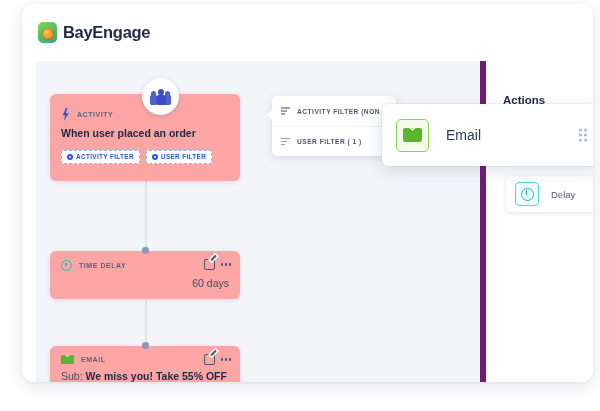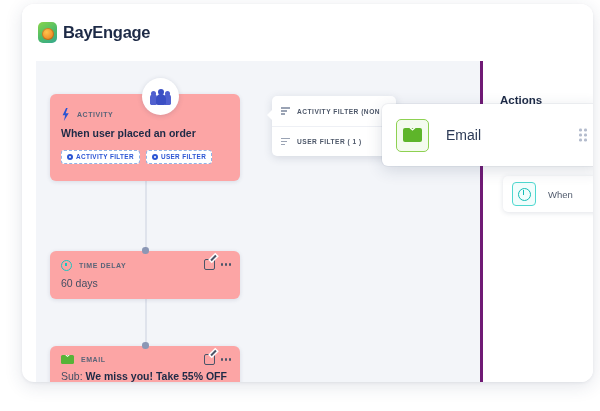--- a/index.html
+++ b/index.html
@@ -61,42 +61,42 @@
     width: 444px; bottom: 0;
     background: #f3f5f9;
   }
 
   
   #actions-rail {
     position: absolute;
     left: 458px; top: 57px;
     right: 0; bottom: 0;
     background: #ffffff;
-    border-left: 3px solid #701a75;
+    border-left: 6px solid #701a75;
   }
   #actions-title {
     position: absolute;
     left: 17px; top: 33px;
     font-size: 11.5px;
     font-weight: bold;
     color: #1d2a46;
   }
 
   
   .flow-node {
     position: absolute;
     left: 14px;
     width: 190px;
     background: #fca5a5;
     border-radius: 6px;
     box-shadow: 0 1px 4px rgba(40,55,90,0.13);
     padding: 9px 11px 11px 11px;
   }
   #node-activity { top: 33px; height: 87px; padding-top: 14px; }
-  #node-time-delay { top: 190px; height: 48px; }
+  #node-time-delay { top: 190px; height: 48px; text-align: right; }
   #node-email { top: 285px; height: 58px; }
 
   .node-head { display: flex; align-items: center; gap: 7px; }
   .node-kicker {
     font-size: 7px;
     font-weight: bold;
     letter-spacing: 0.55px;
     color: #5a6478;
   }
   .node-body {
@@ -476,21 +476,21 @@
       </div>
     </div>
   </div>
 
   <div id="actions-rail">
     <div id="actions-title">Actions</div>
     <div id="palette-delay-card">
       <div id="palette-delay-swatch">
         <span class="ico-clock-lg"></span>
       </div>
-      <div id="palette-delay-label">When</div>
+      <div id="palette-delay-label">Delay</div>
     </div>
   </div>
 
   <div id="drag-email-card">
     <div id="drag-email-swatch">
       <span class="ico-envelope-lg"></span>
     </div>
     <div id="drag-email-label">Email</div>
     <div class="drag-grip">
       <i></i>

